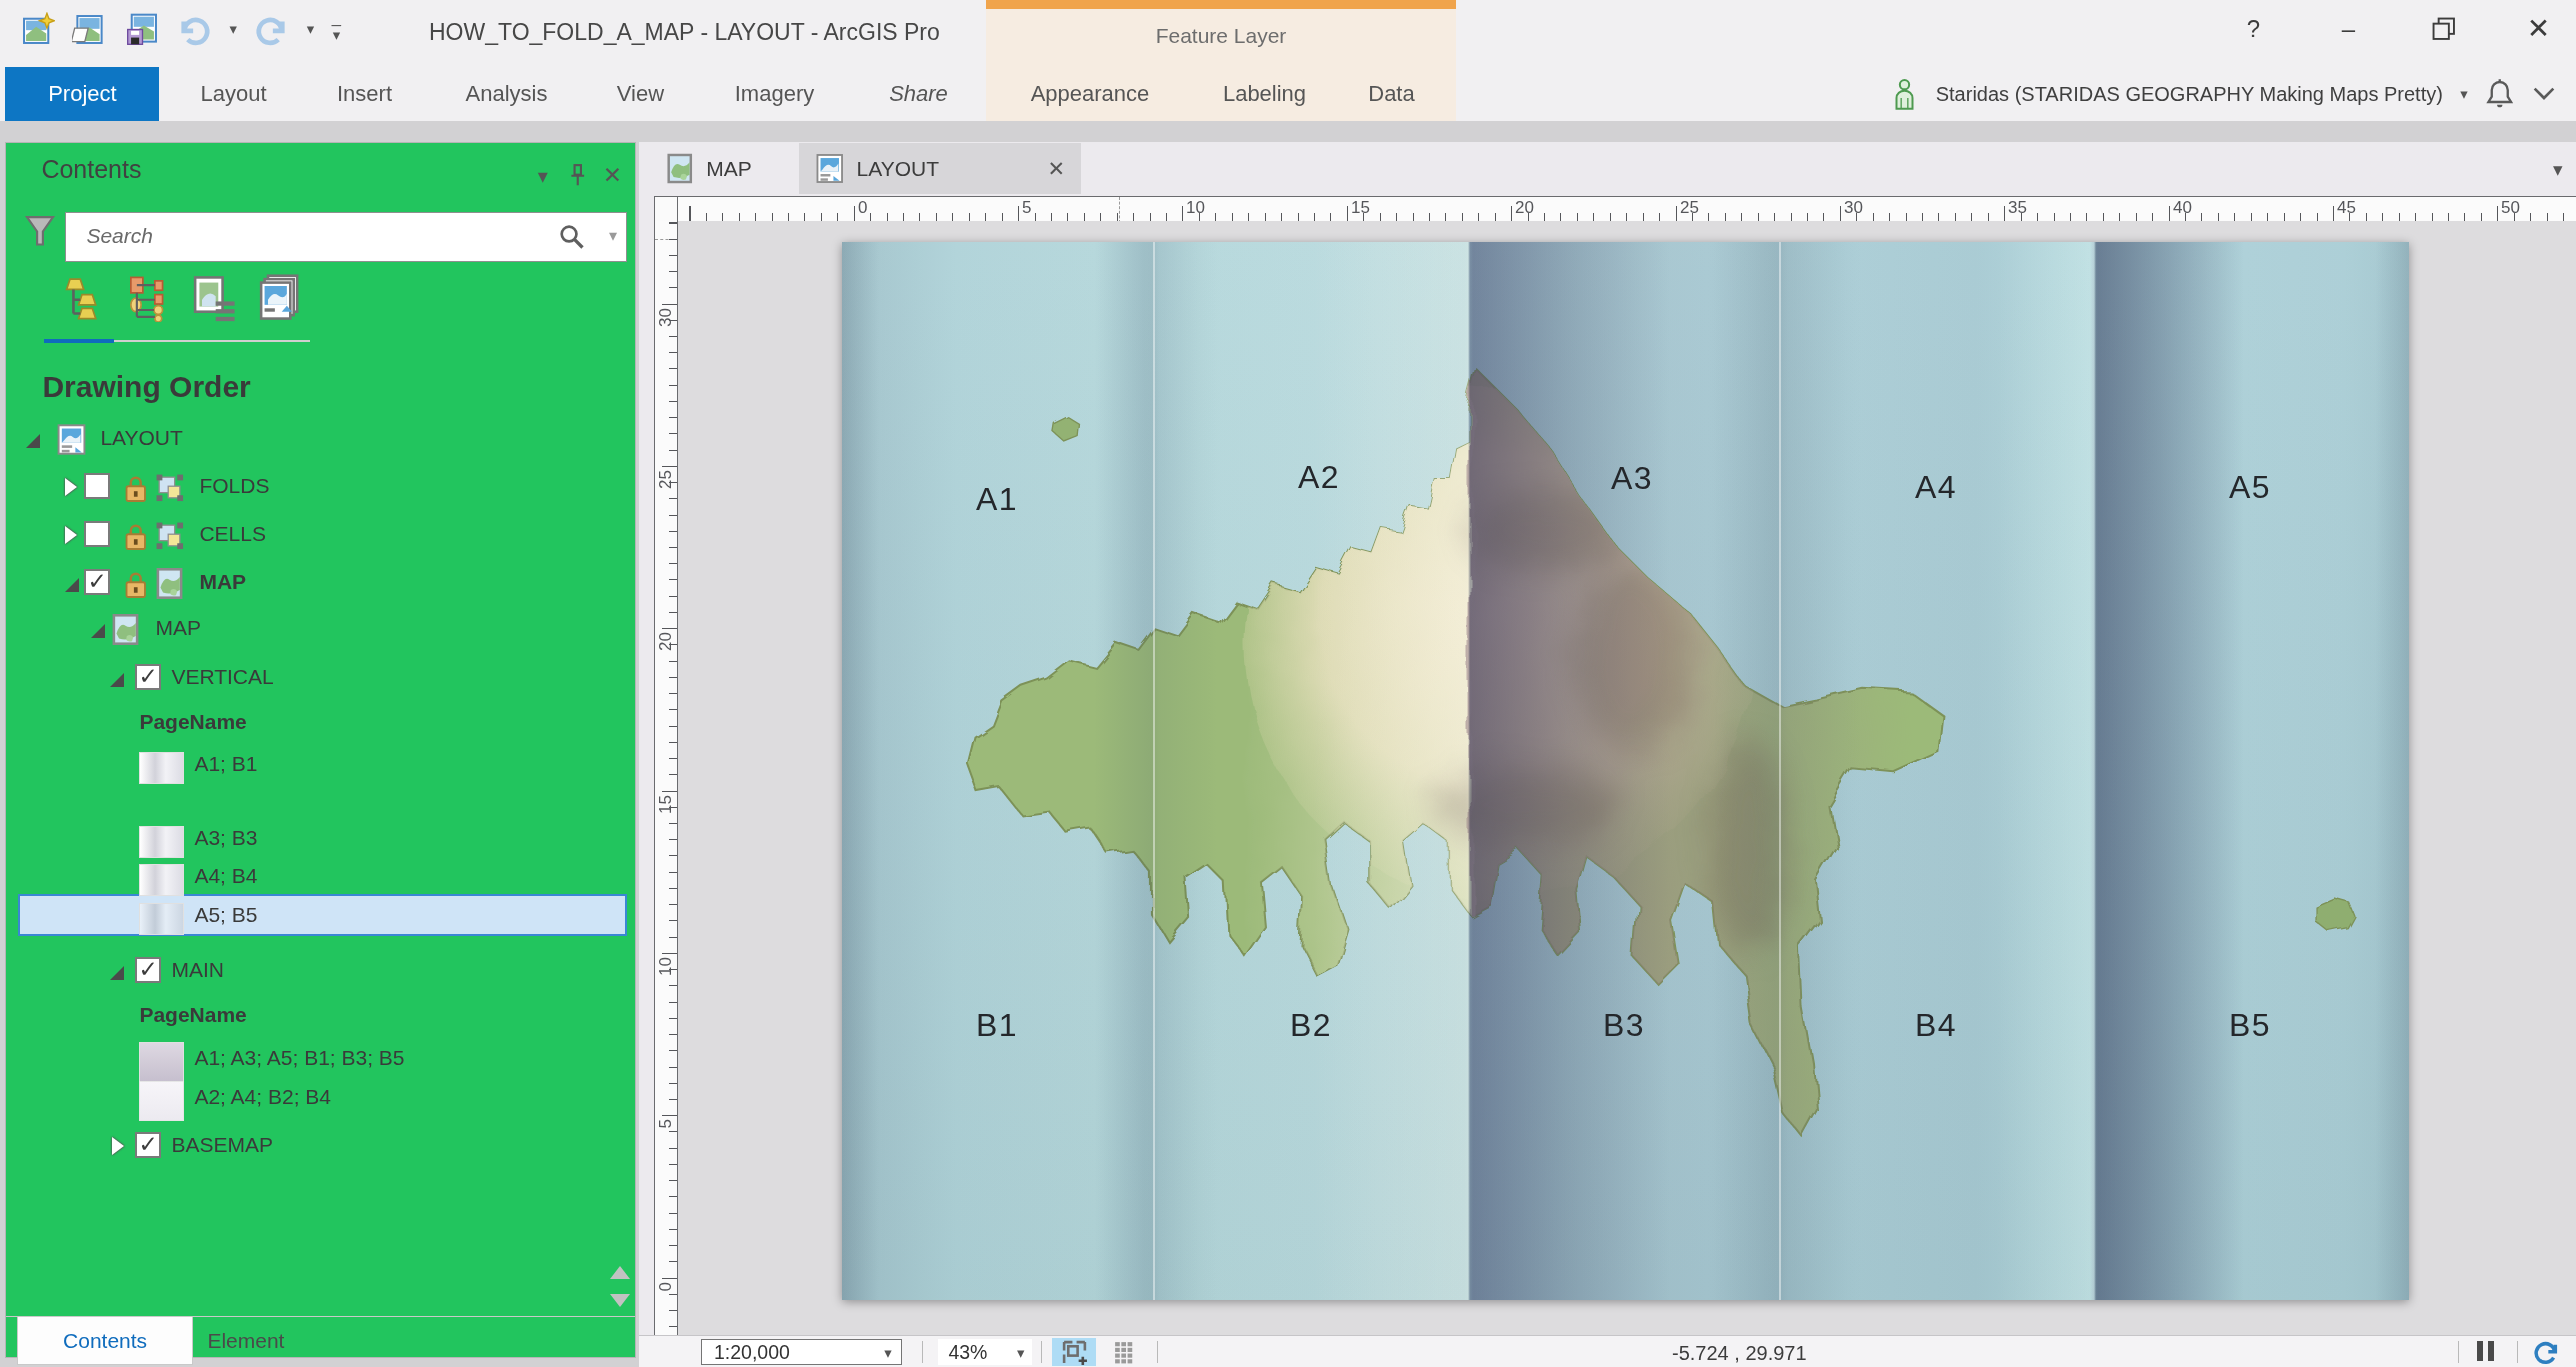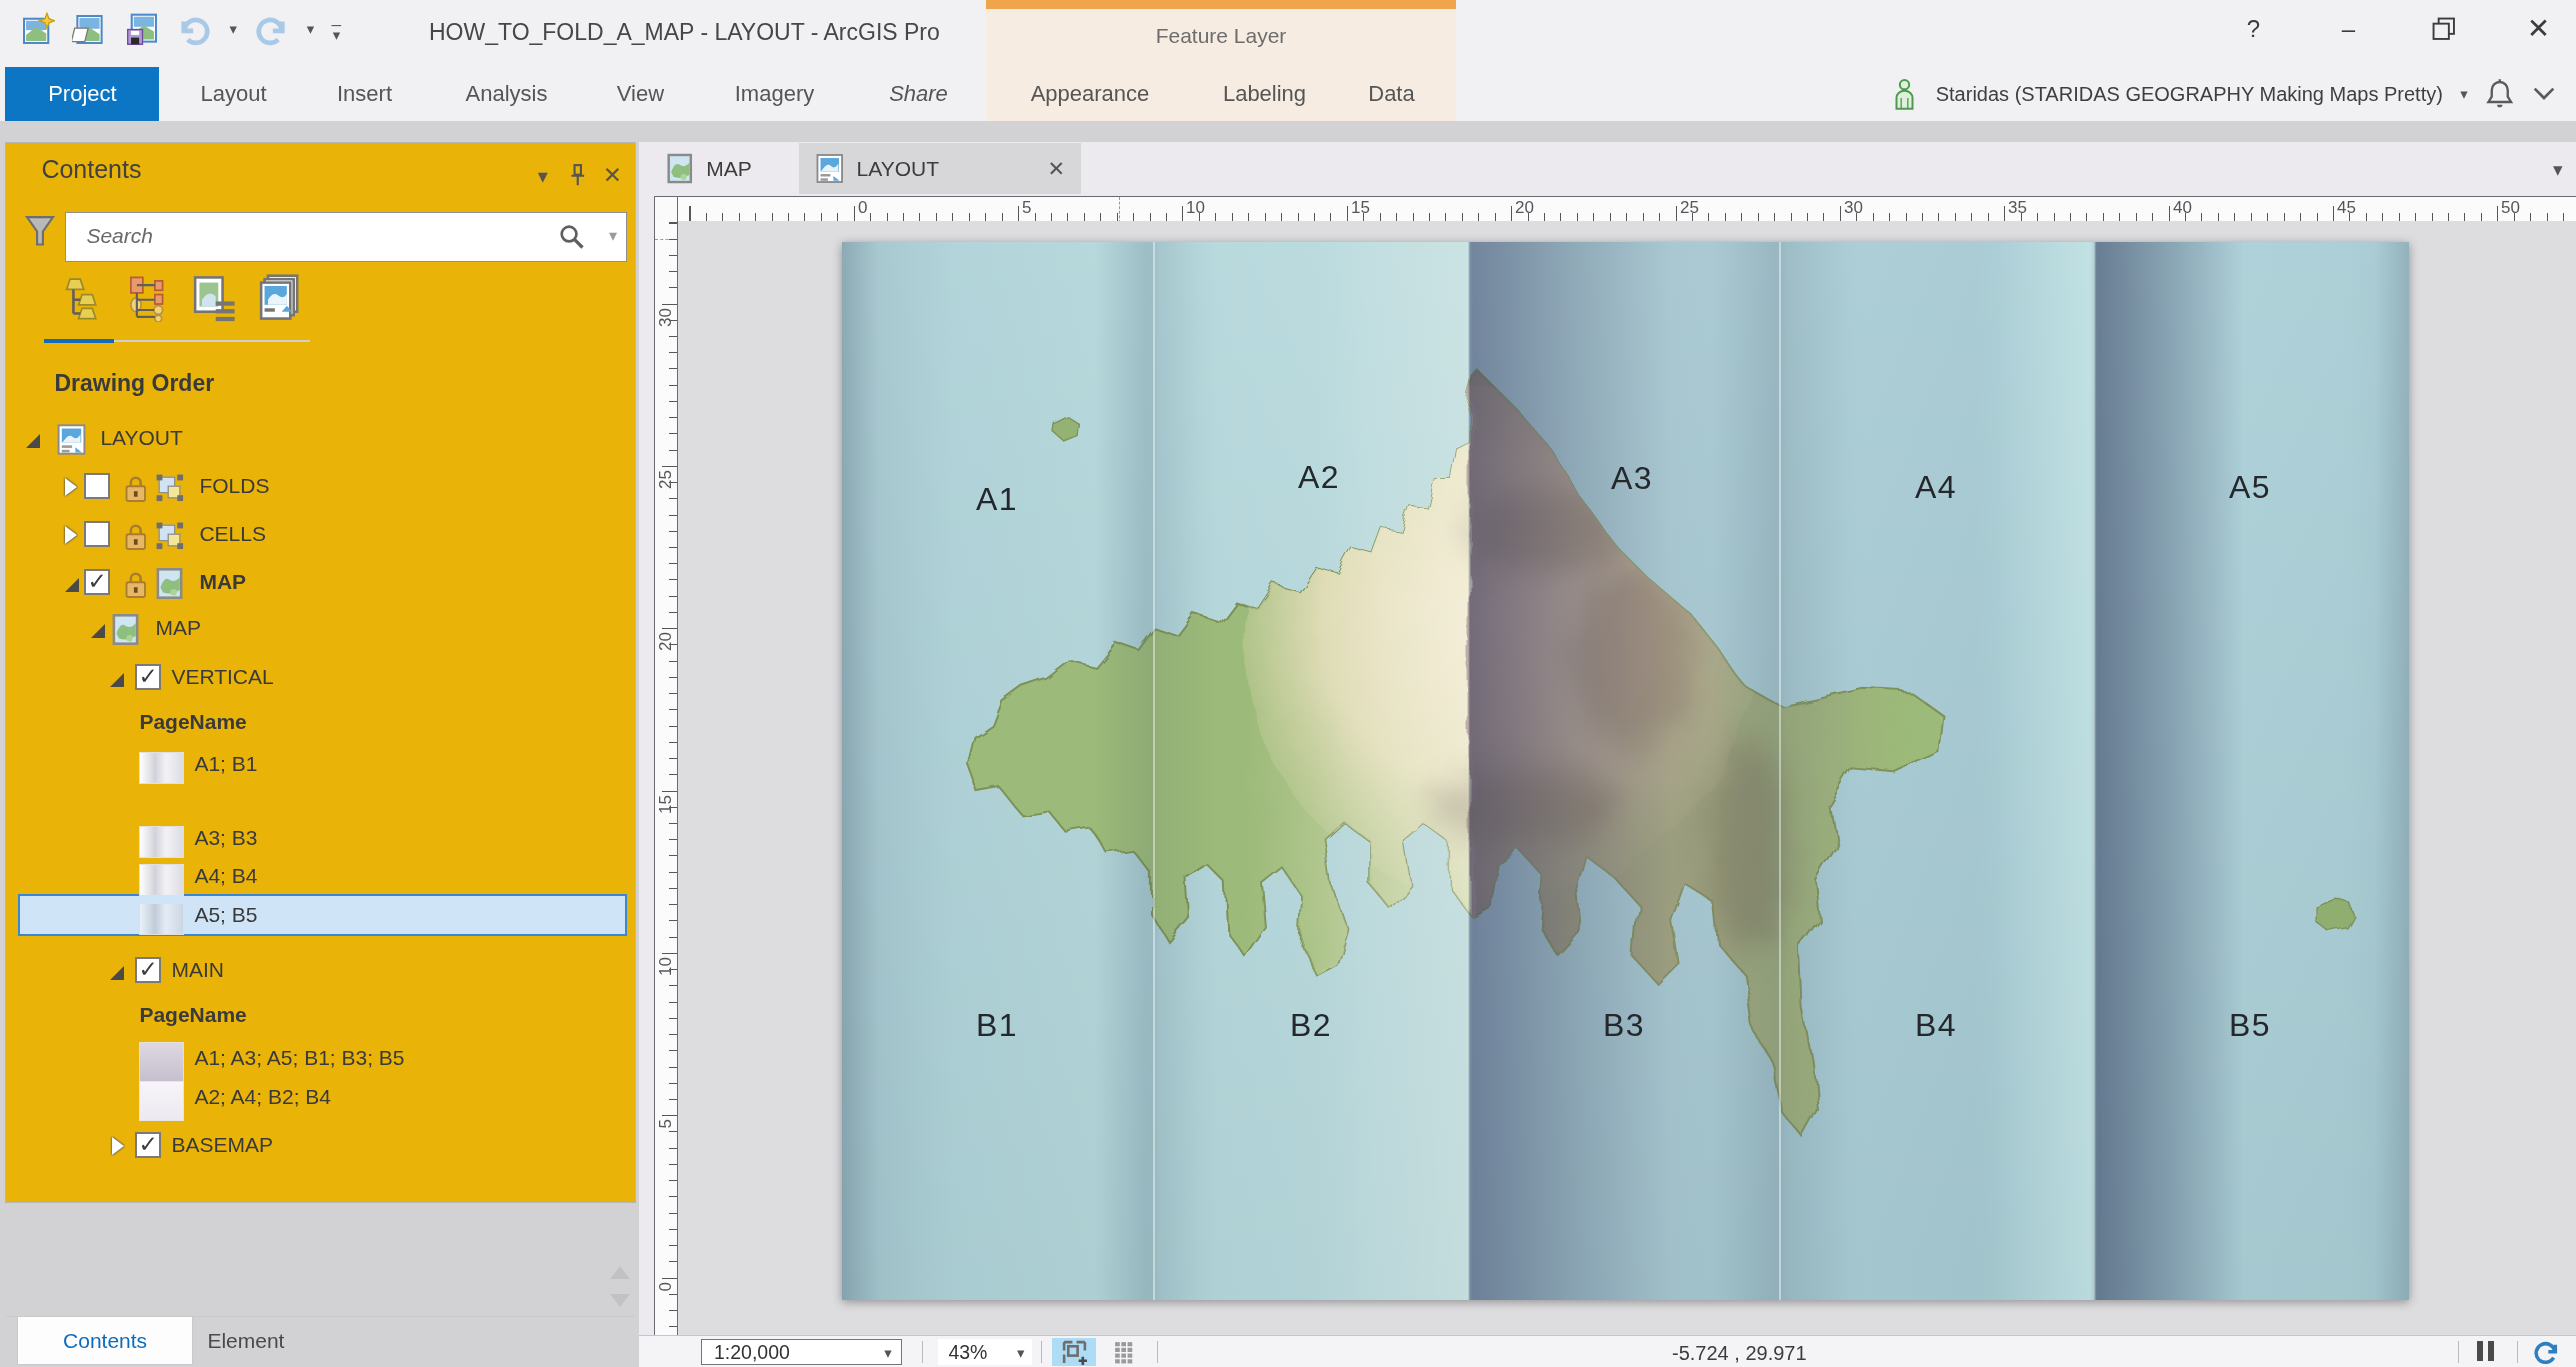--- a/index.html
+++ b/index.html
@@ -20,31 +20,31 @@
   
   .tabrow{position:absolute;left:0;top:67px;width:2576px;height:54px;background:#f1f0f2;}
   .rtab{position:absolute;top:0;height:54px;display:flex;align-items:center;justify-content:center;
         font-size:22px;color:#555;}
   .rtab.active{color:#fff;}
   .ctx-tabsbg{position:absolute;left:986px;top:0;width:470px;height:54px;background:#f6ece1;}
   .account{position:absolute;right:20px;top:0;height:54px;display:flex;align-items:center;gap:17.4px;}
   .account-name{font-size:20px;color:#3f3f3f;white-space:nowrap;}
   .gapstrip{position:absolute;left:0;top:121px;width:2576px;height:1246px;background:#d2d1d3;}
   
-  .panel{position:absolute;left:5.4px;top:142px;width:631px;height:1061px;background:#eab308;
+  .panel{position:absolute;left:5.4px;top:142px;width:631px;height:1216px;background:#22c55e;
          border:0.7px solid #b5b5b5;box-sizing:border-box;}
   .panel-title{position:absolute;left:35px;top:12px;font-size:25px;color:#414141;}
   .panel-ctrl{position:absolute;top:19px;width:27px;height:27px;display:flex;align-items:center;justify-content:center;color:#555;font-size:20px;}
   .searchbox{position:absolute;left:59px;top:69px;width:562px;height:50px;background:#fff;
              border:1.3px solid #8f8f8f;box-sizing:border-box;}
   .searchph{position:absolute;left:20px;top:10.7px;font-size:21px;font-style:italic;color:#6a6a6a;}
   .viewbtn{position:absolute;top:131px;width:48px;height:48px;}
   .nav-underline-gray{position:absolute;left:38px;top:197px;width:266px;height:2px;background:#cfcfcf;}
   .nav-underline-blue{position:absolute;left:38px;top:196px;width:70px;height:4px;background:#0f6cbd;}
-  .section-h{position:absolute;left:48px;top:227px;font-size:23px;font-weight:bold;color:#3a3a3a;}
+  .section-h{position:absolute;left:36px;top:227px;font-size:30px;font-weight:bold;color:#3a3a3a;}
   .trow{position:absolute;left:0;width:629px;height:39px;}
   .tlabel{position:absolute;top:4.7px;font-size:21px;color:#3a3a3a;white-space:nowrap;}
   .tlabel.b{font-weight:bold;}
   .exp-open{position:absolute;top:13.4px;width:0;height:0;border-left:14.8px solid transparent;border-bottom:14.8px solid #4a4a4a;}
   .exp-closed{position:absolute;top:9.4px;width:0;height:0;border-top:9.4px solid transparent;border-bottom:9.4px solid transparent;border-left:12.7px solid #fff;
               filter:drop-shadow(0 0 1px #555) drop-shadow(0 0 0.3px #555);}
   .cb{position:absolute;top:4px;width:25.5px;height:25.5px;background:#fff;border:2px solid #7a7a7a;box-sizing:border-box;
       display:flex;align-items:center;justify-content:center;font-size:23px;color:#3c3c3c;font-weight:bold;}
   .ticon{position:absolute;top:2.7px;width:31px;height:31px;}
   .swatch{position:absolute;left:133px;width:43px;}

